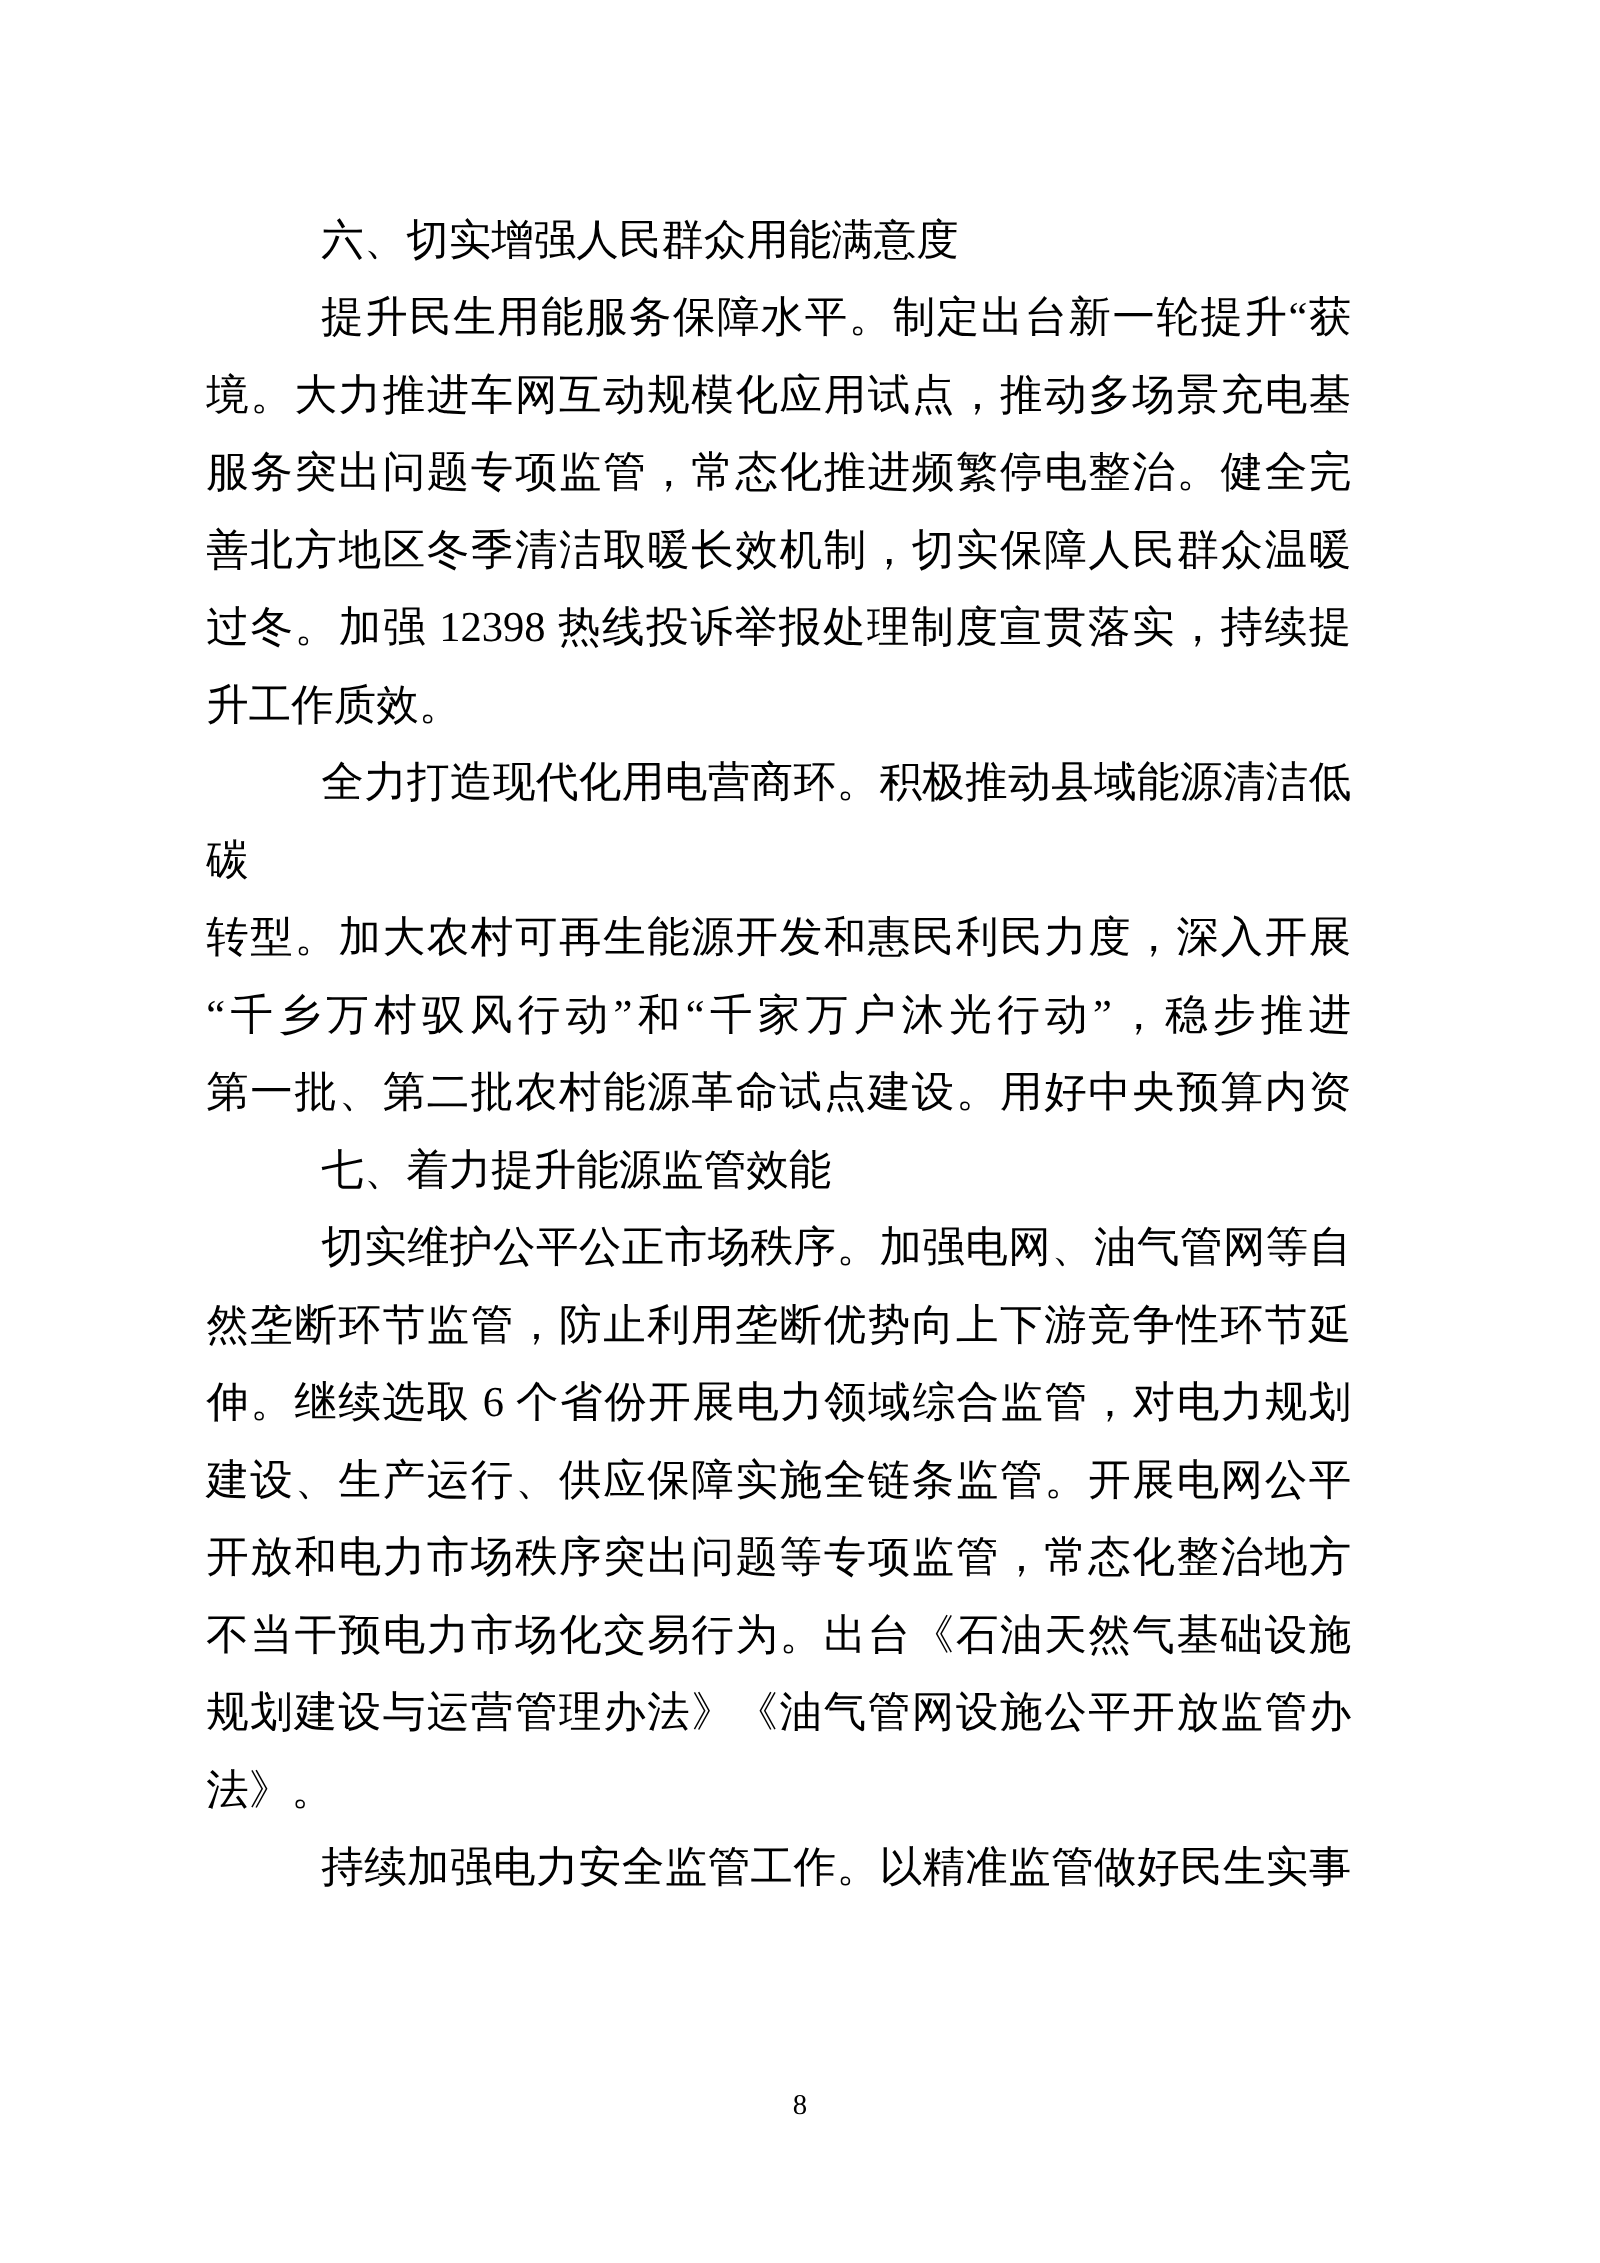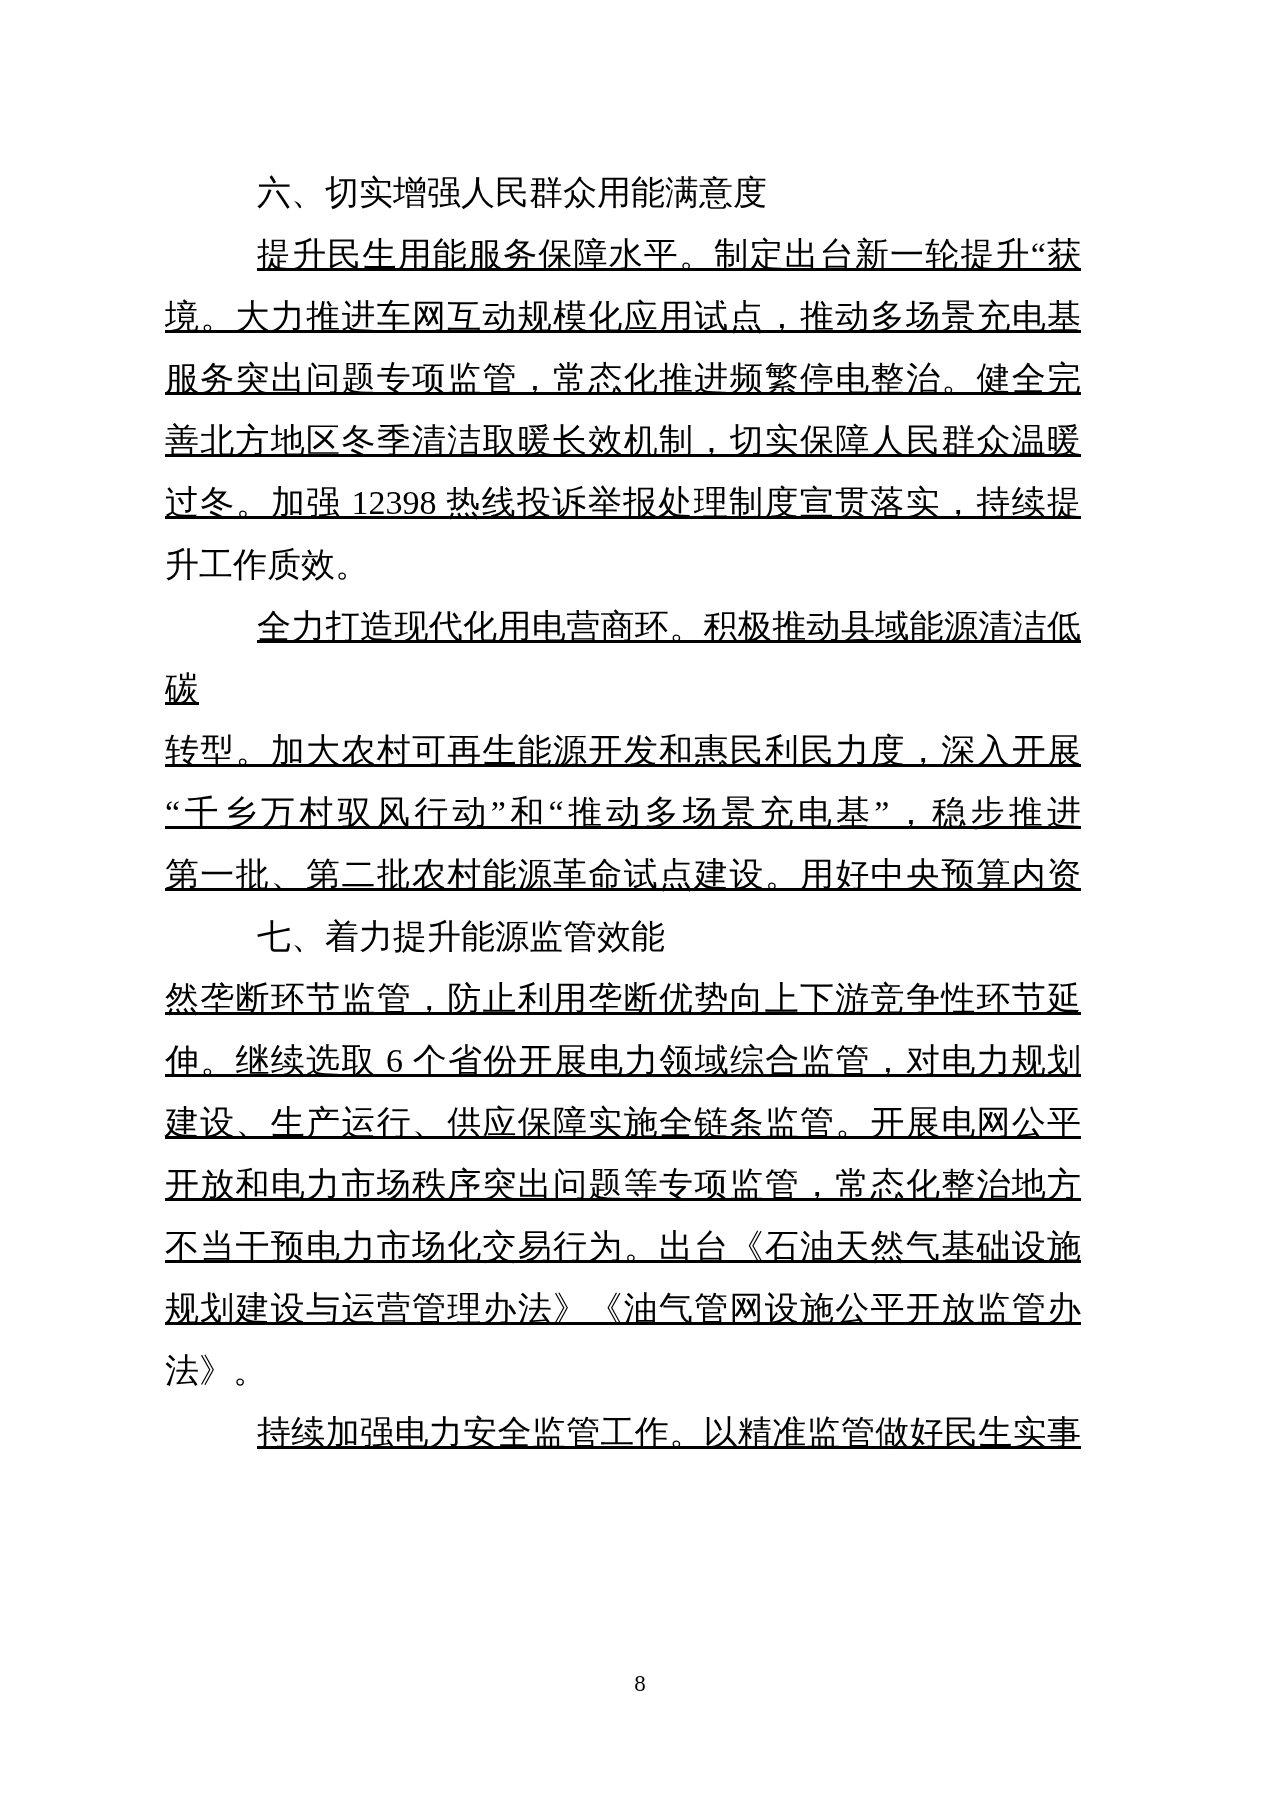--- a/index.html
+++ b/index.html
@@ -27,21 +27,20 @@
     letter-spacing: 0;
   }
   .line {
     text-align: justify;
     text-justify: inter-character;
     min-height: 62px;
   }
   .line.fill {
     
     text-align-last: justify;
-    text-decoration: underline;
   }
   .line.indent {
     text-indent: 92px;
   }
   .page-footer {
     position: absolute;
     left: 0;
     top: 1670px;
     width: 100%;
     text-align: center;
@@ -60,23 +59,24 @@
   <div class="text-block">
     <div class="line indent">六、切实增强人民群众用能满意度</div>
     <div class="line fill indent">提升民生用能服务保障水平。制定出台新一轮提升“获</div>
     <div class="line fill">境。大力推进车网互动规模化应用试点，推动多场景充电基</div>
     <div class="line fill">服务突出问题专项监管，常态化推进频繁停电整治。健全完</div>
     <div class="line fill">善北方地区冬季清洁取暖长效机制，切实保障人民群众温暖</div>
     <div class="line fill">过冬。加强 12398 热线投诉举报处理制度宣贯落实，持续提</div>
     <div class="line">升工作质效。</div>
     <div class="line fill indent">全力打造现代化用电营商环。积极推动县域能源清洁低碳</div>
     <div class="line fill">转型。加大农村可再生能源开发和惠民利民力度，深入开展</div>
-    <div class="line fill">“千乡万村驭风行动”和“推动多场景充电基”，稳步推进</div>
+    <div class="line fill">“千乡万村驭风行动”和“千家万户沐光行动”，稳步推进</div>
     <div class="line fill">第一批、第二批农村能源革命试点建设。用好中央预算内资</div>
     <div class="line indent">七、着力提升能源监管效能</div>
+    <div class="line fill indent">切实维护公平公正市场秩序。加强电网、油气管网等自</div>
     <div class="line fill">然垄断环节监管，防止利用垄断优势向上下游竞争性环节延</div>
     <div class="line fill">伸。继续选取 6 个省份开展电力领域综合监管，对电力规划</div>
     <div class="line fill">建设、生产运行、供应保障实施全链条监管。开展电网公平</div>
     <div class="line fill">开放和电力市场秩序突出问题等专项监管，常态化整治地方</div>
     <div class="line fill">不当干预电力市场化交易行为。出台《石油天然气基础设施</div>
     <div class="line fill">规划建设与运营管理办法》《油气管网设施公平开放监管办</div>
     <div class="line">法》。</div>
     <div class="line fill indent">持续加强电力安全监管工作。以精准监管做好民生实事</div>
   </div>
   <div class="page-footer">

